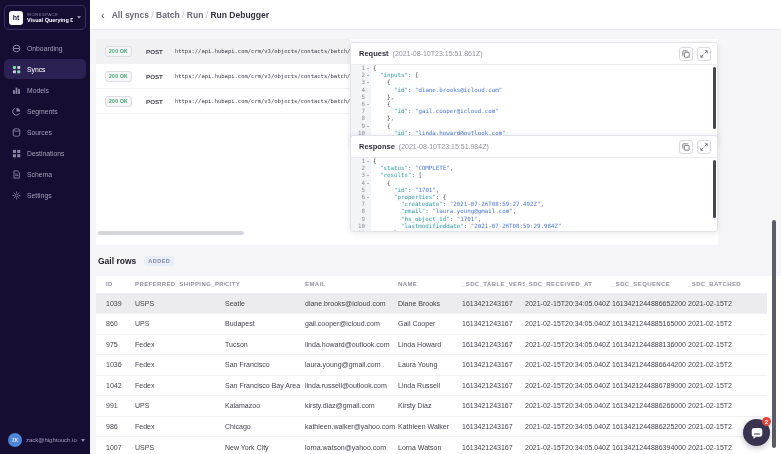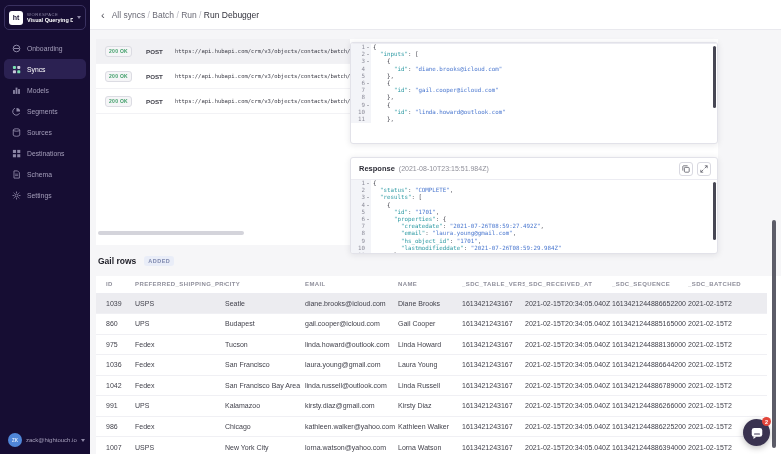--- a/index.html
+++ b/index.html
@@ -26,42 +26,42 @@
   .user { position:absolute; bottom:7px; left:8px; display:flex; align-items:center; gap:4px; cursor:pointer; }
   .avatar { width:14px; height:14px; border-radius:50%; background:#4f86d8; color:#dce9fb; font-size:4.5px;
     font-weight:700; display:flex; align-items:center; justify-content:center; }
   .user-email { font-size:6px; color:#a59fbb; }
 
   
   .main { position:absolute; left:90px; top:0; right:0; bottom:0; }
   .topbar { position:absolute; left:0; top:0; right:0; height:30px; background:#fff;
     border-bottom:1px solid #e9e9ee; display:flex; align-items:center; padding-left:11px; gap:7px; font-size:8.5px; }
   .back { color:#55555e; font-size:11px; line-height:10px; cursor:pointer; }
-  .crumb { color:#6a6a75; cursor:pointer; }
+  .crumb { color:#6a6a75; cursor:pointer;font-weight:bold; }
   .crumb.current { color:#32323c; cursor:default; }
   .sep { color:#b8b8c0; }
 
   
   .debug-card { position:absolute; left:6px; top:39px; width:622px; height:206px; background:#fff; }
   .req-col { position:absolute; left:0; top:0; width:254px; bottom:0; overflow:hidden; }
   .req-row { height:25px; display:flex; align-items:center; padding-left:9px; border-bottom:1px solid #f2f2f5;
     cursor:pointer; white-space:nowrap; overflow:hidden; }
   .req-row.selected { background:#f1f1f4; }
   .status-badge { font-size:5px; font-weight:700; letter-spacing:.3px; color:#3e9e68; background:#f5f5f7;
     border:1px solid #dcdce3; border-radius:3px; padding:1.5px 3px; flex:0 0 auto; }
   .method { margin-left:14px; font-size:6.2px; font-weight:700; color:#3f3f49; flex:0 0 auto; }
   .url { margin-left:12px; font-family:"DejaVu Sans Mono", monospace; font-size:5.5px; color:#3c3c46; }
   .hscroll-thumb { position:absolute; left:2px; top:192px; width:146px; height:4px;
     background:#d4d4db; border-radius:2px; cursor:pointer; }
 
   
   .panel { position:absolute; left:254px; width:368px; background:#fff; border:1px solid #e2e2e9;
     border-radius:3px; box-shadow:0 1px 6px rgba(25,25,50,.10); display:flex; flex-direction:column; overflow:hidden; }
   .panel-request { top:3px; height:102px; }
-  .panel-response { top:118px; height:97px; }
+  .panel-response { top:96px; height:97px; }
   .panel-head { height:21px; flex:0 0 auto; display:flex; align-items:center; padding:0 6px 0 8px; gap:4px; }
   .panel-title { font-size:7.5px; font-weight:700; color:#2e2e38; }
   .panel-ts { font-size:7px; color:#8f8f99; }
   .panel-btns { margin-left:auto; display:flex; gap:4px; }
   .pbtn { width:14px; height:14px; border:1px solid #d9d9e1; border-radius:3px; display:flex;
     align-items:center; justify-content:center; color:#5c5c66; cursor:pointer; background:#fff; }
   .code { flex:1; border-top:1px solid #ececf2; position:relative; overflow:hidden;
     font-family:"DejaVu Sans Mono", monospace; font-size:5.8px; line-height:7.2px; }
   .cl { display:flex; }
   .gut { flex:0 0 20px; background:#f3f4f8; display:flex; }
@@ -225,20 +225,37 @@
         </div>
         <div class="req-row">
           <span class="status-badge">200 OK</span>
           <span class="method">POST</span>
           <span class="url">https://api.hubapi.com/crm/v3/objects/contacts/batch/c</span>
         </div>
       </div>
     <div class="hscroll-thumb"></div>
 
     <div class="panel panel-request">
+      <div class="panel-head">
+        <span class="panel-title">Request</span>
+        <span class="panel-ts">(2021-08-10T23:15:51.861Z)</span>
+        <span class="panel-btns">
+          <span class="pbtn">
+              <svg width="8" height="8" viewBox="0 0 10 10">
+                <rect x="3" y="3" width="6" height="6" rx="1" fill="none" stroke="currentColor"></rect>
+                <path d="M7 1 H2 a1 1 0 0 0 -1 1 V7" fill="none" stroke="currentColor"></path>
+              </svg>
+            </span>
+          <span class="pbtn">
+              <svg width="8" height="8" viewBox="0 0 10 10">
+                <path d="M6 1 h3 v3 M9 1 L5.8 4.2 M4 9 H1 V6 M1 9 L4.2 5.8" fill="none" stroke="currentColor"></path>
+              </svg>
+            </span>
+        </span>
+      </div>
       <div class="code" id="reqcode">
         <div class="vthumb" style="top:2px;height:62px;"></div>
       <div class="cl">
             <span class="gut">
               <span class="ln">1</span>
               <span class="fold">-</span>
             </span>
             <span class="ct"><span class="pn">{</span></span>
           </div>
           <div class="cl">

